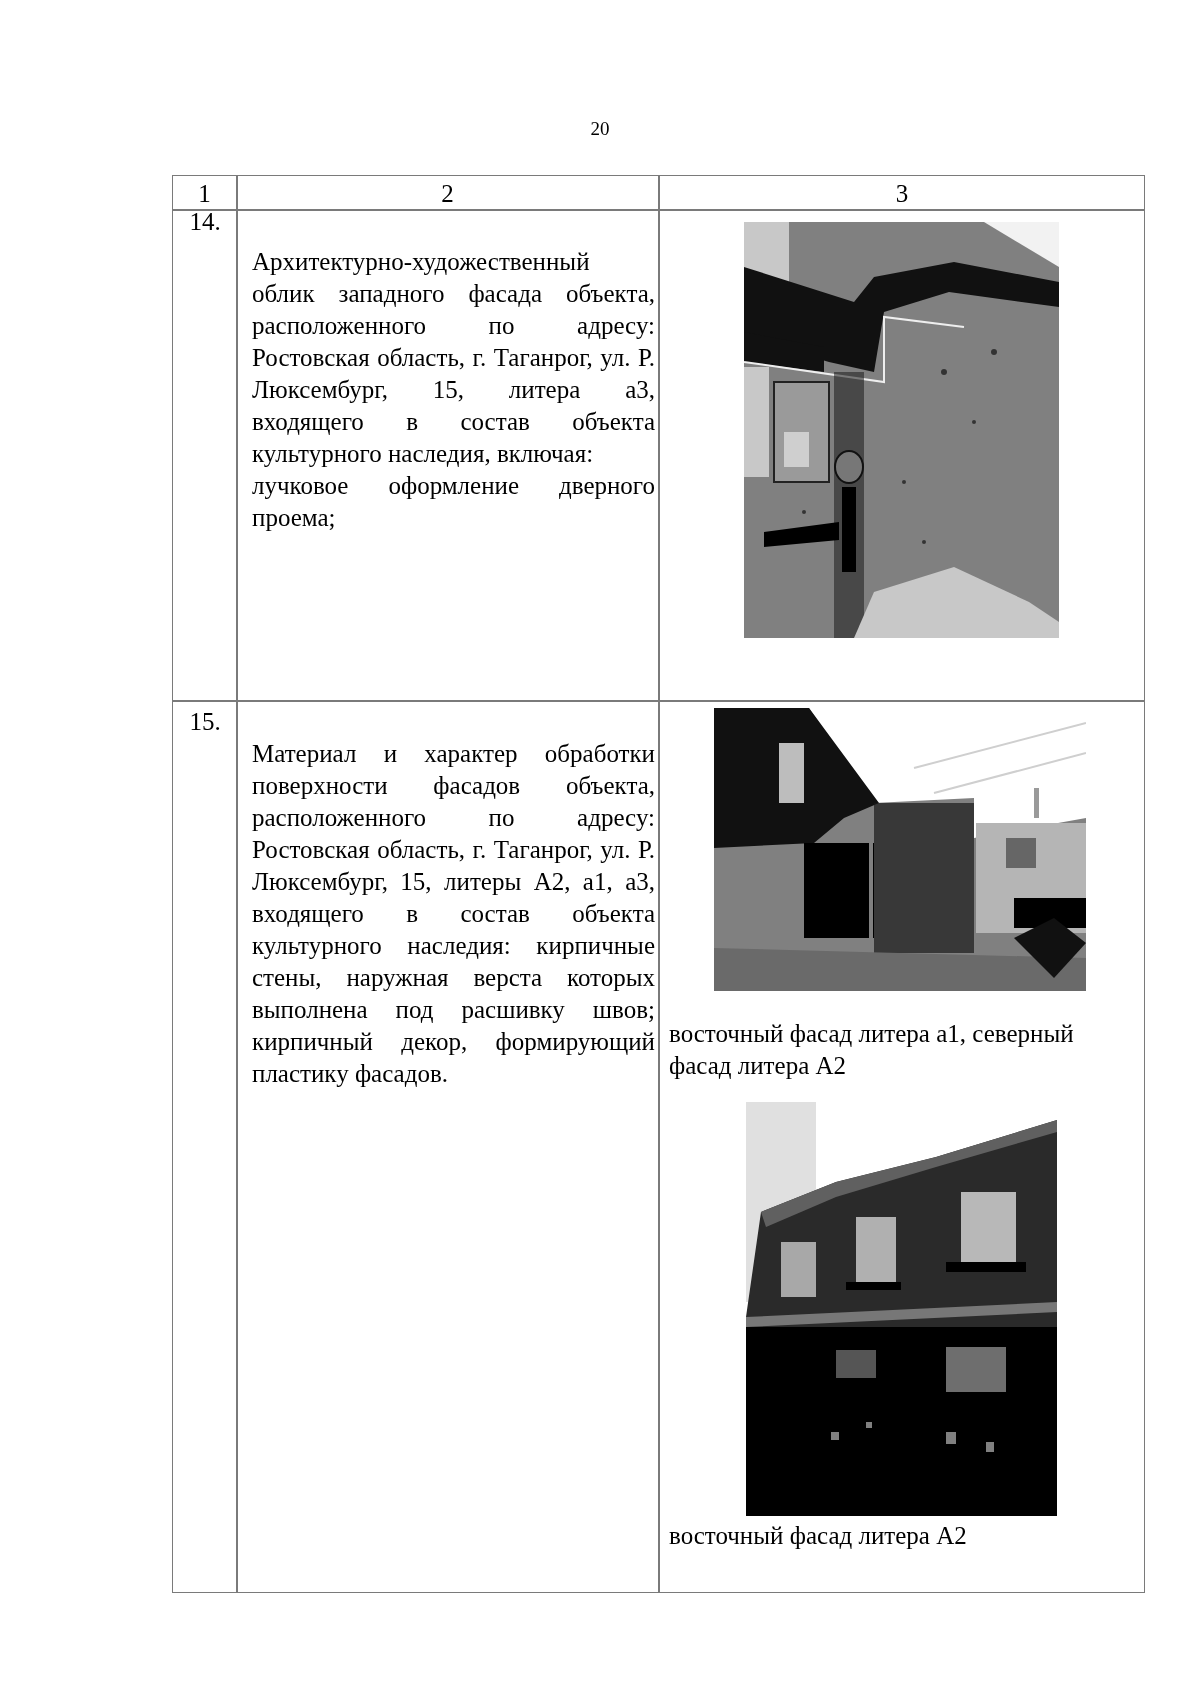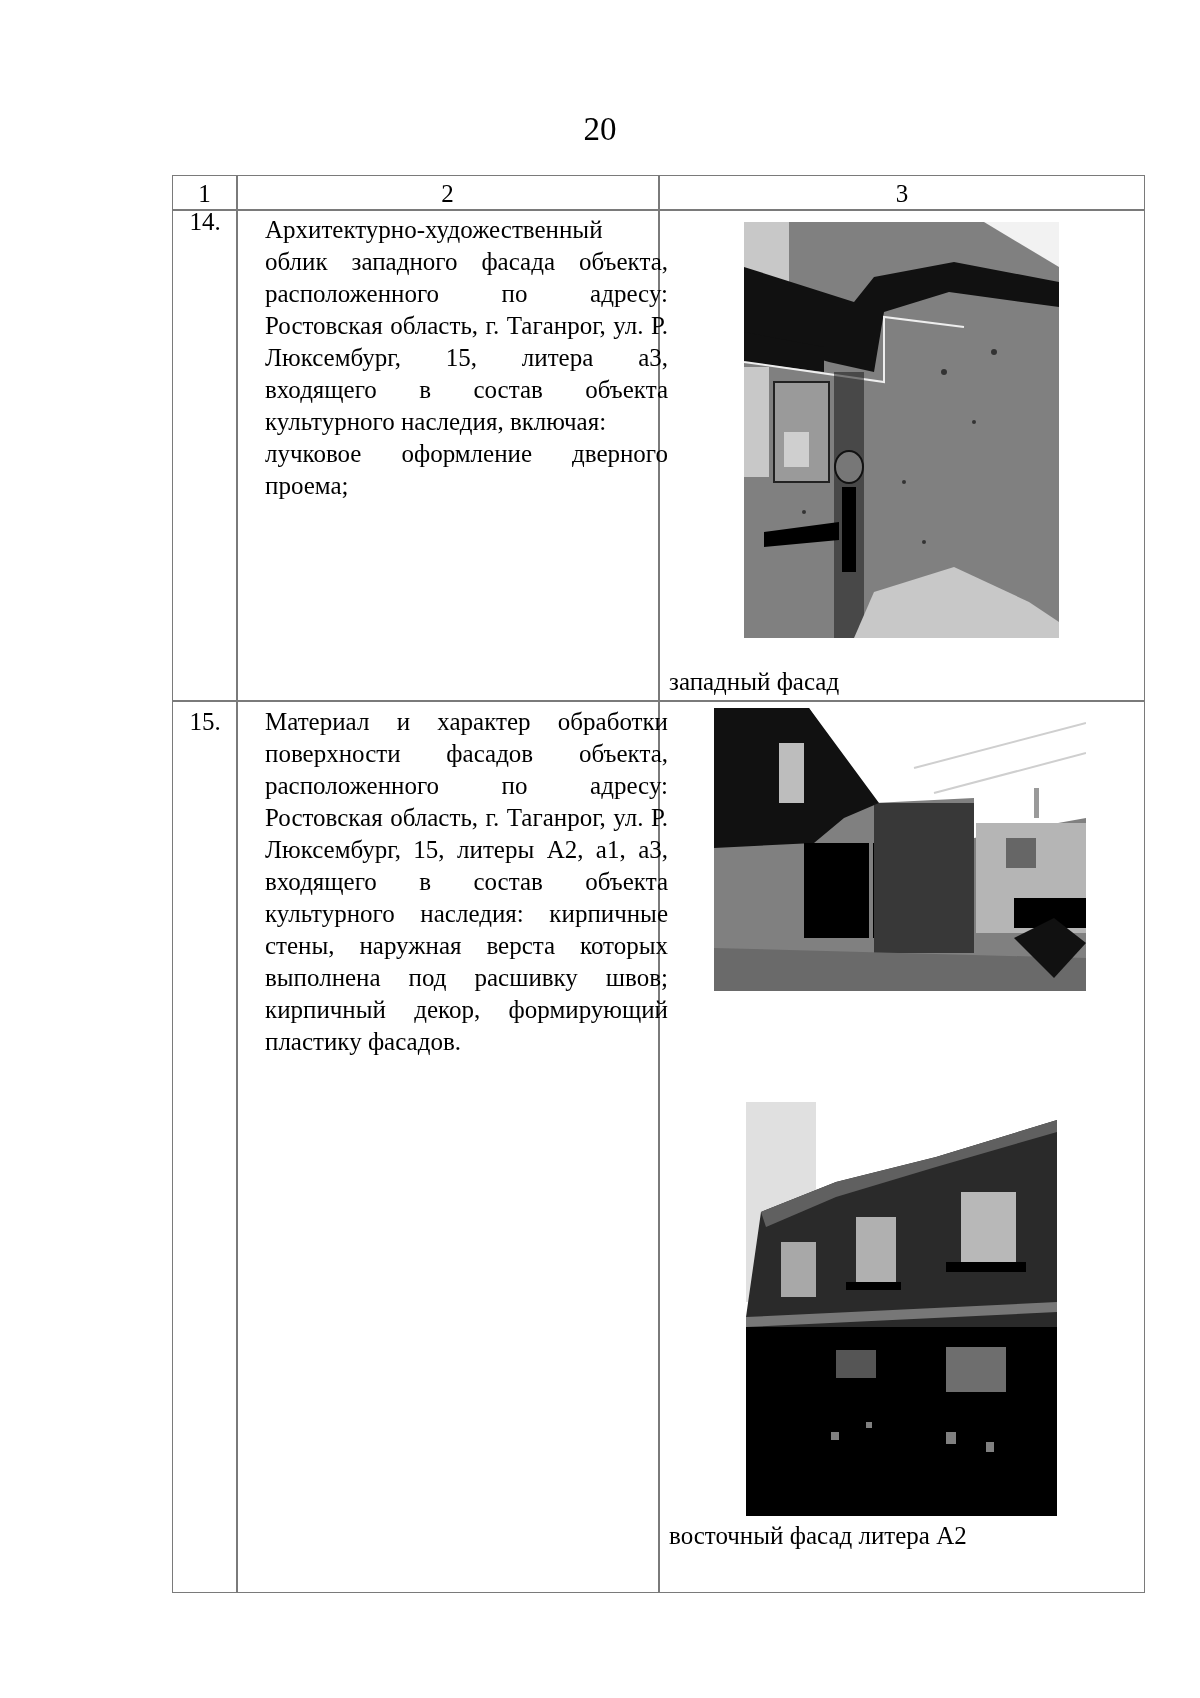--- a/index.html
+++ b/index.html
@@ -1,27 +1,27 @@
 <!DOCTYPE html>
 <html><head>
 <meta charset="utf-8">
 <style>
   html, body { margin: 0; padding: 0; background: #ffffff; }
   body { width: 1200px; height: 1698px; position: relative; overflow: hidden;
          font-family: "Liberation Serif", "DejaVu Serif", serif; color: #000; }
   .page-number { position: absolute; top: 114px; left: 0; width: 1200px; text-align: center;
-                 font-size: 33px; line-height: 30px; }
+                 font-size: 19px; line-height: 30px; }
   .tbl { position: absolute; left: 172px; top: 175px; width: 973px; height: 1418px;
          border: 1.5px solid #7a7a7a; box-sizing: border-box; }
   .vline { position: absolute; top: 0; bottom: 0; width: 1.5px; background: #7a7a7a; }
   .hline { position: absolute; left: 0; right: 0; height: 1.5px; background: #7a7a7a; }
   .cell-text { position: absolute; font-size: 25px; line-height: 32px; }
   .hdr { text-align: center; top: 2px; }
   .num { width: 64px; text-align: center; }
-  .desc { left: 92px; width: 403px; text-align: justify; text-align-last: left; }
+  .desc { left: 79px; width: 403px; text-align: justify; text-align-last: left; margin-top: 32px; }
   .desc p { margin: 0; }
   .caption { left: 496px; width: 470px; font-size: 25px; line-height: 32px; }
   .photo { position: absolute; overflow: hidden; }
   .photo svg { display: block; width: 100%; height: 100%; }
 </style>
 </head>
 <body>
 
 <div class="page-number">20</div>
 
@@ -61,21 +61,20 @@
       <g fill="#000" opacity="0.6">
         <circle cx="200" cy="150" r="3"></circle>
           <circle cx="230" cy="200" r="2"></circle>
           <circle cx="160" cy="260" r="2"></circle>
         <circle cx="250" cy="130" r="3"></circle>
           <circle cx="180" cy="320" r="2"></circle>
           <circle cx="60" cy="290" r="2"></circle>
       </g>
     </svg>
   </div>
-  <div class="cell-text caption" style="top:490px">западный фасад</div>
 
   <div class="cell-text num" style="left:0;top:530px">15.</div>
   <div class="cell-text desc" style="top:530px">
     <p>Материал и характер обработки поверхности фасадов объекта, расположенного по адресу: Ростовская область, г. Таганрог, ул. Р. Люксембург, 15, литеры А2, а1, а3, входящего в состав объекта культурного наследия: кирпичные стены, наружная верста которых выполнена под расшивку швов; кирпичный декор, формирующий пластику фасадов.</p>
   </div>
   <div class="photo" style="left:541px;top:532px;width:372px;height:283px;background:#808080">
     <svg viewBox="0 0 372 283" preserveAspectRatio="none">
       <rect width="372" height="283" fill="#ffffff"></rect>
       <polygon points="0,0 95,0 160,95 260,90 260,130 372,110 372,283 0,283" fill="#808080"></polygon>
       <polygon points="0,0 95,0 165,95 130,110 100,135 0,140" fill="#111"></polygon>
@@ -87,20 +86,21 @@
       <rect x="155" y="135" width="4" height="130" fill="#808080"></rect>
       <rect x="40" y="140" width="5" height="140" fill="#808080"></rect>
       <rect x="300" y="190" width="72" height="30" fill="#000"></rect>
       <polygon points="0,240 372,250 372,283 0,283" fill="#6a6a6a"></polygon>
       <polygon points="300,230 340,210 372,235 340,270" fill="#111"></polygon>
       <line x1="200" y1="60" x2="372" y2="15" stroke="#cfcfcf" stroke-width="2"></line>
       <line x1="220" y1="85" x2="372" y2="45" stroke="#cfcfcf" stroke-width="2"></line>
       <rect x="320" y="80" width="5" height="30" fill="#9a9a9a"></rect>
     </svg>
   </div>
+  <div class="cell-text caption" style="top:842px">восточный фасад литера а1, северный фасад литера А2</div>
   <div class="photo" style="left:573px;top:926px;width:311px;height:414px;background:#000">
     <svg viewBox="0 0 311 414" preserveAspectRatio="none">
       <rect width="311" height="414" fill="#ffffff"></rect>
       <rect x="0" y="0" width="70" height="200" fill="#e0e0e0"></rect>
       <polygon points="15,110 90,80 190,55 311,18 311,414 0,414 0,215" fill="#2a2a2a"></polygon>
       <polygon points="15,110 90,80 190,55 311,18 311,30 190,65 90,95 20,125" fill="#606060"></polygon>
       <rect x="35" y="140" width="35" height="55" fill="#a8a8a8"></rect>
       <rect x="110" y="115" width="40" height="65" fill="#b0b0b0"></rect>
       <rect x="215" y="90" width="55" height="70" fill="#b8b8b8"></rect>
       <rect x="100" y="180" width="55" height="8" fill="#000"></rect>

